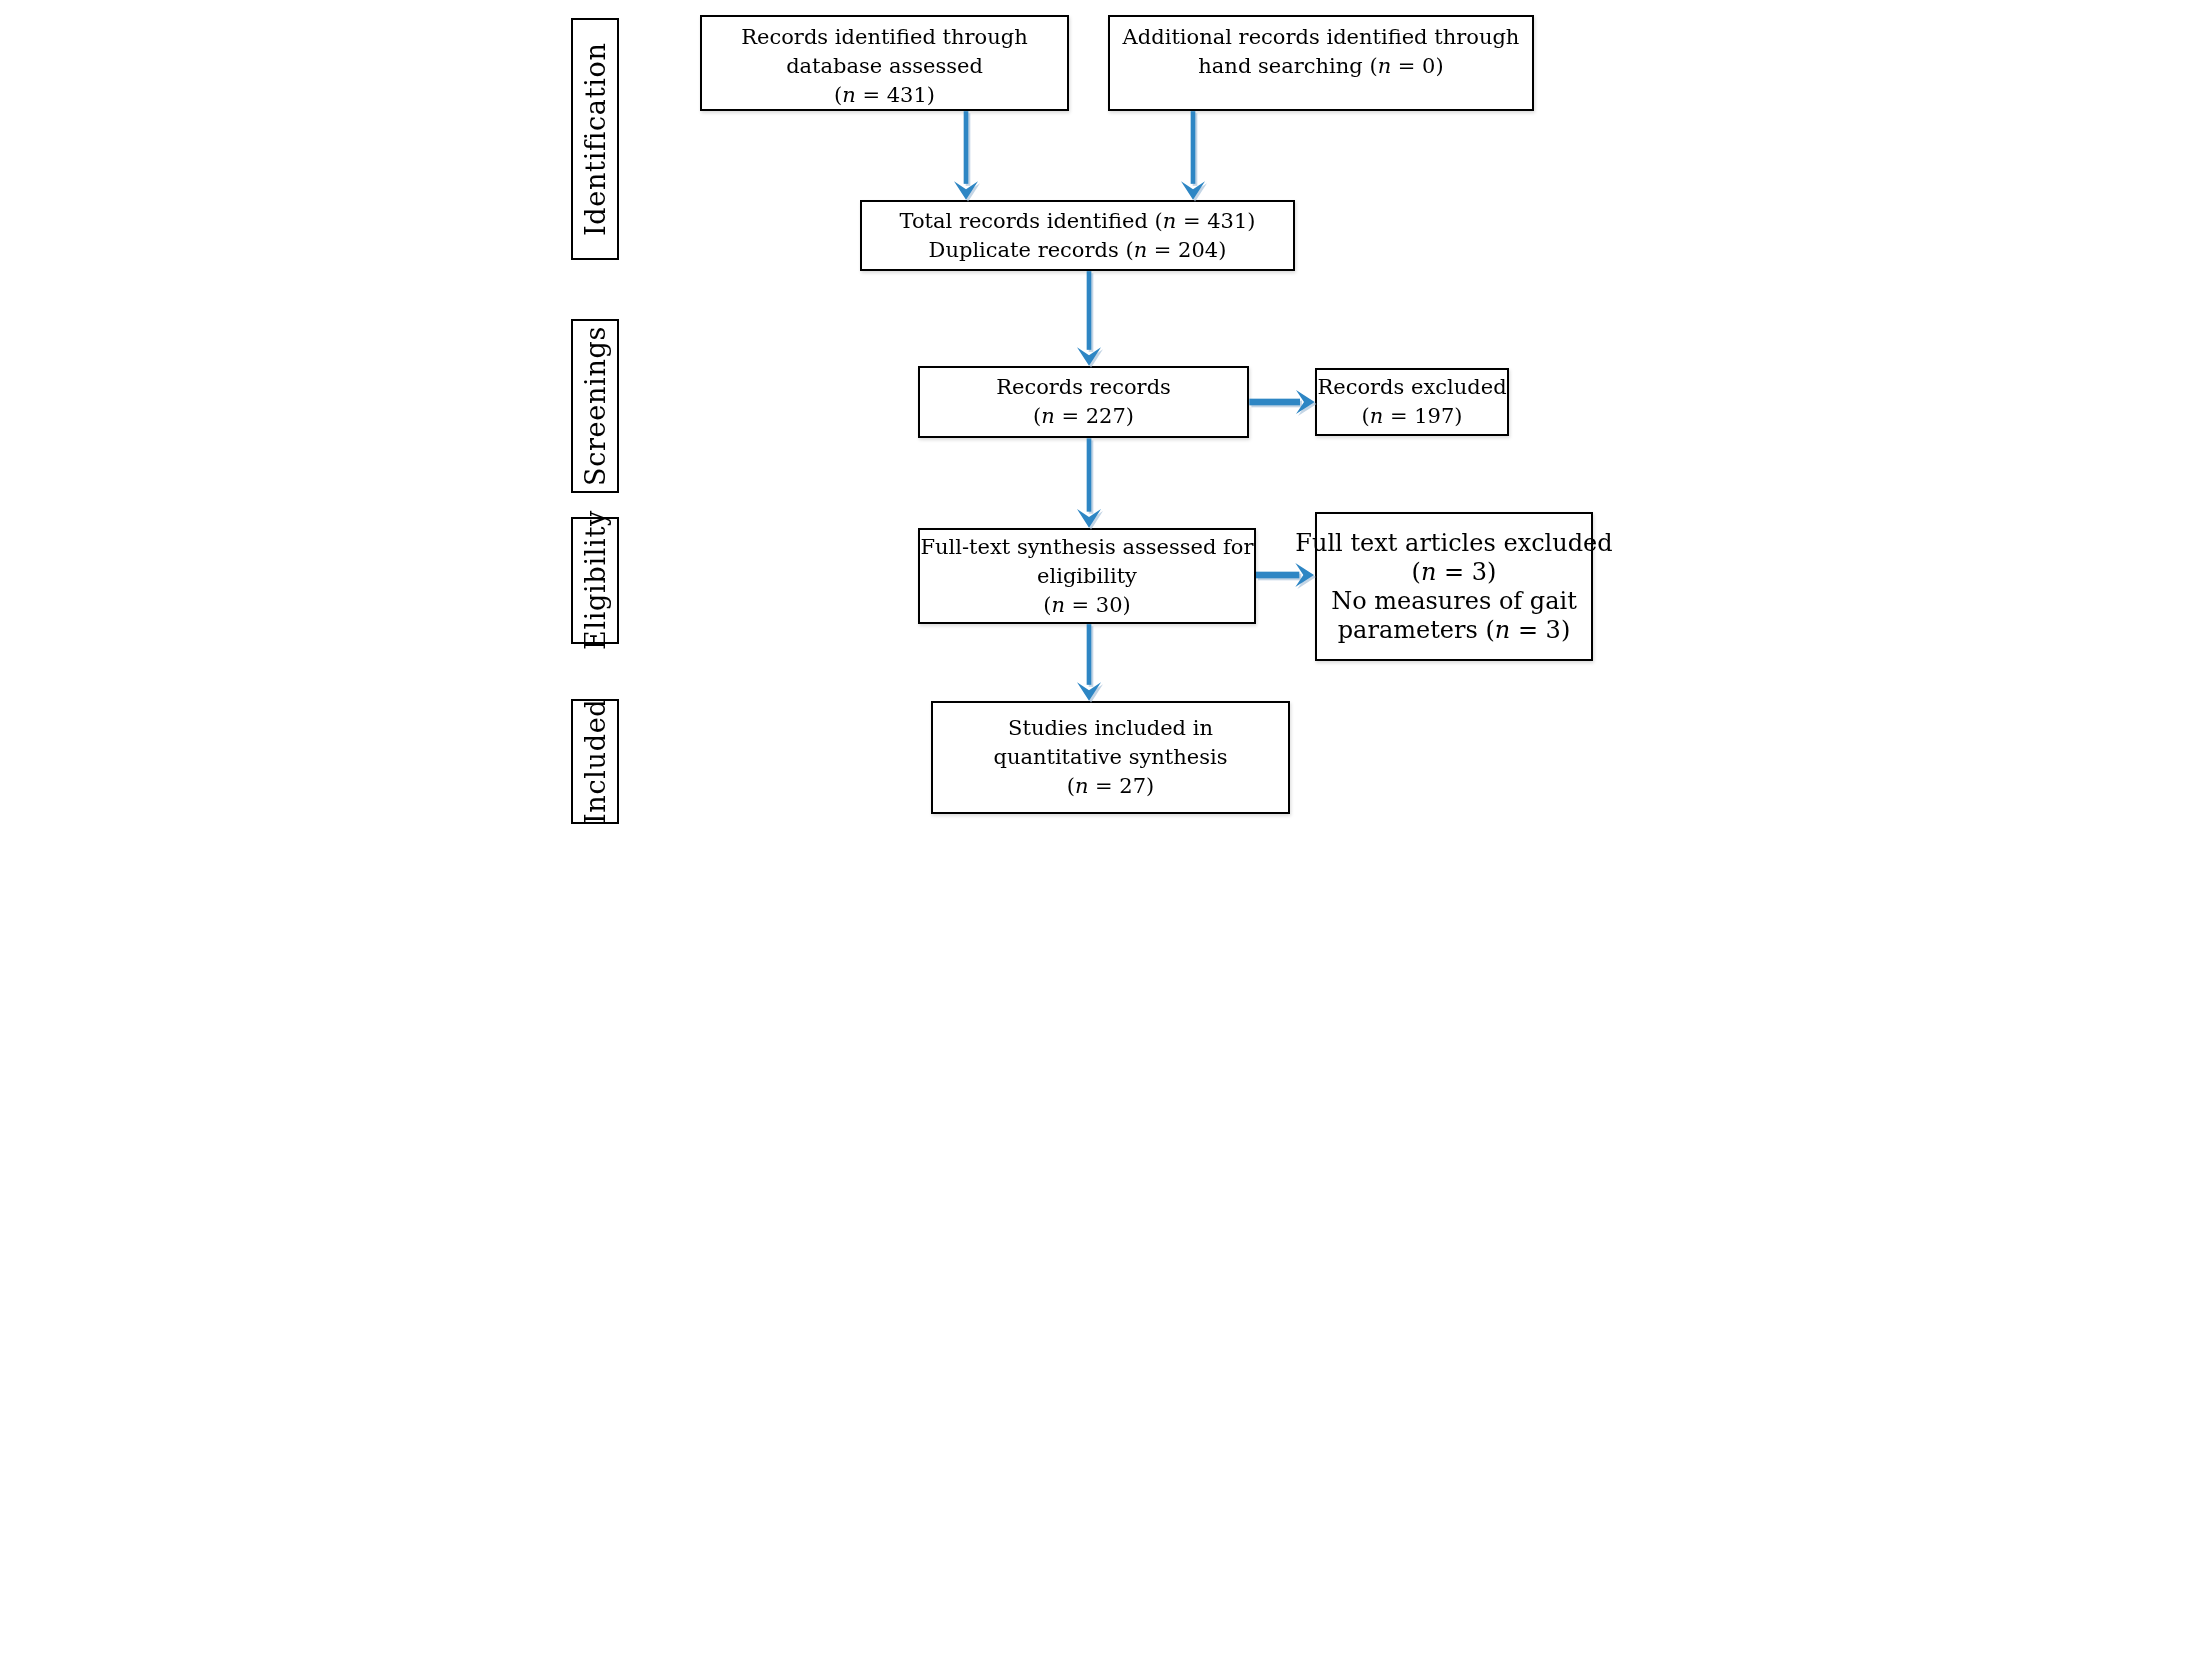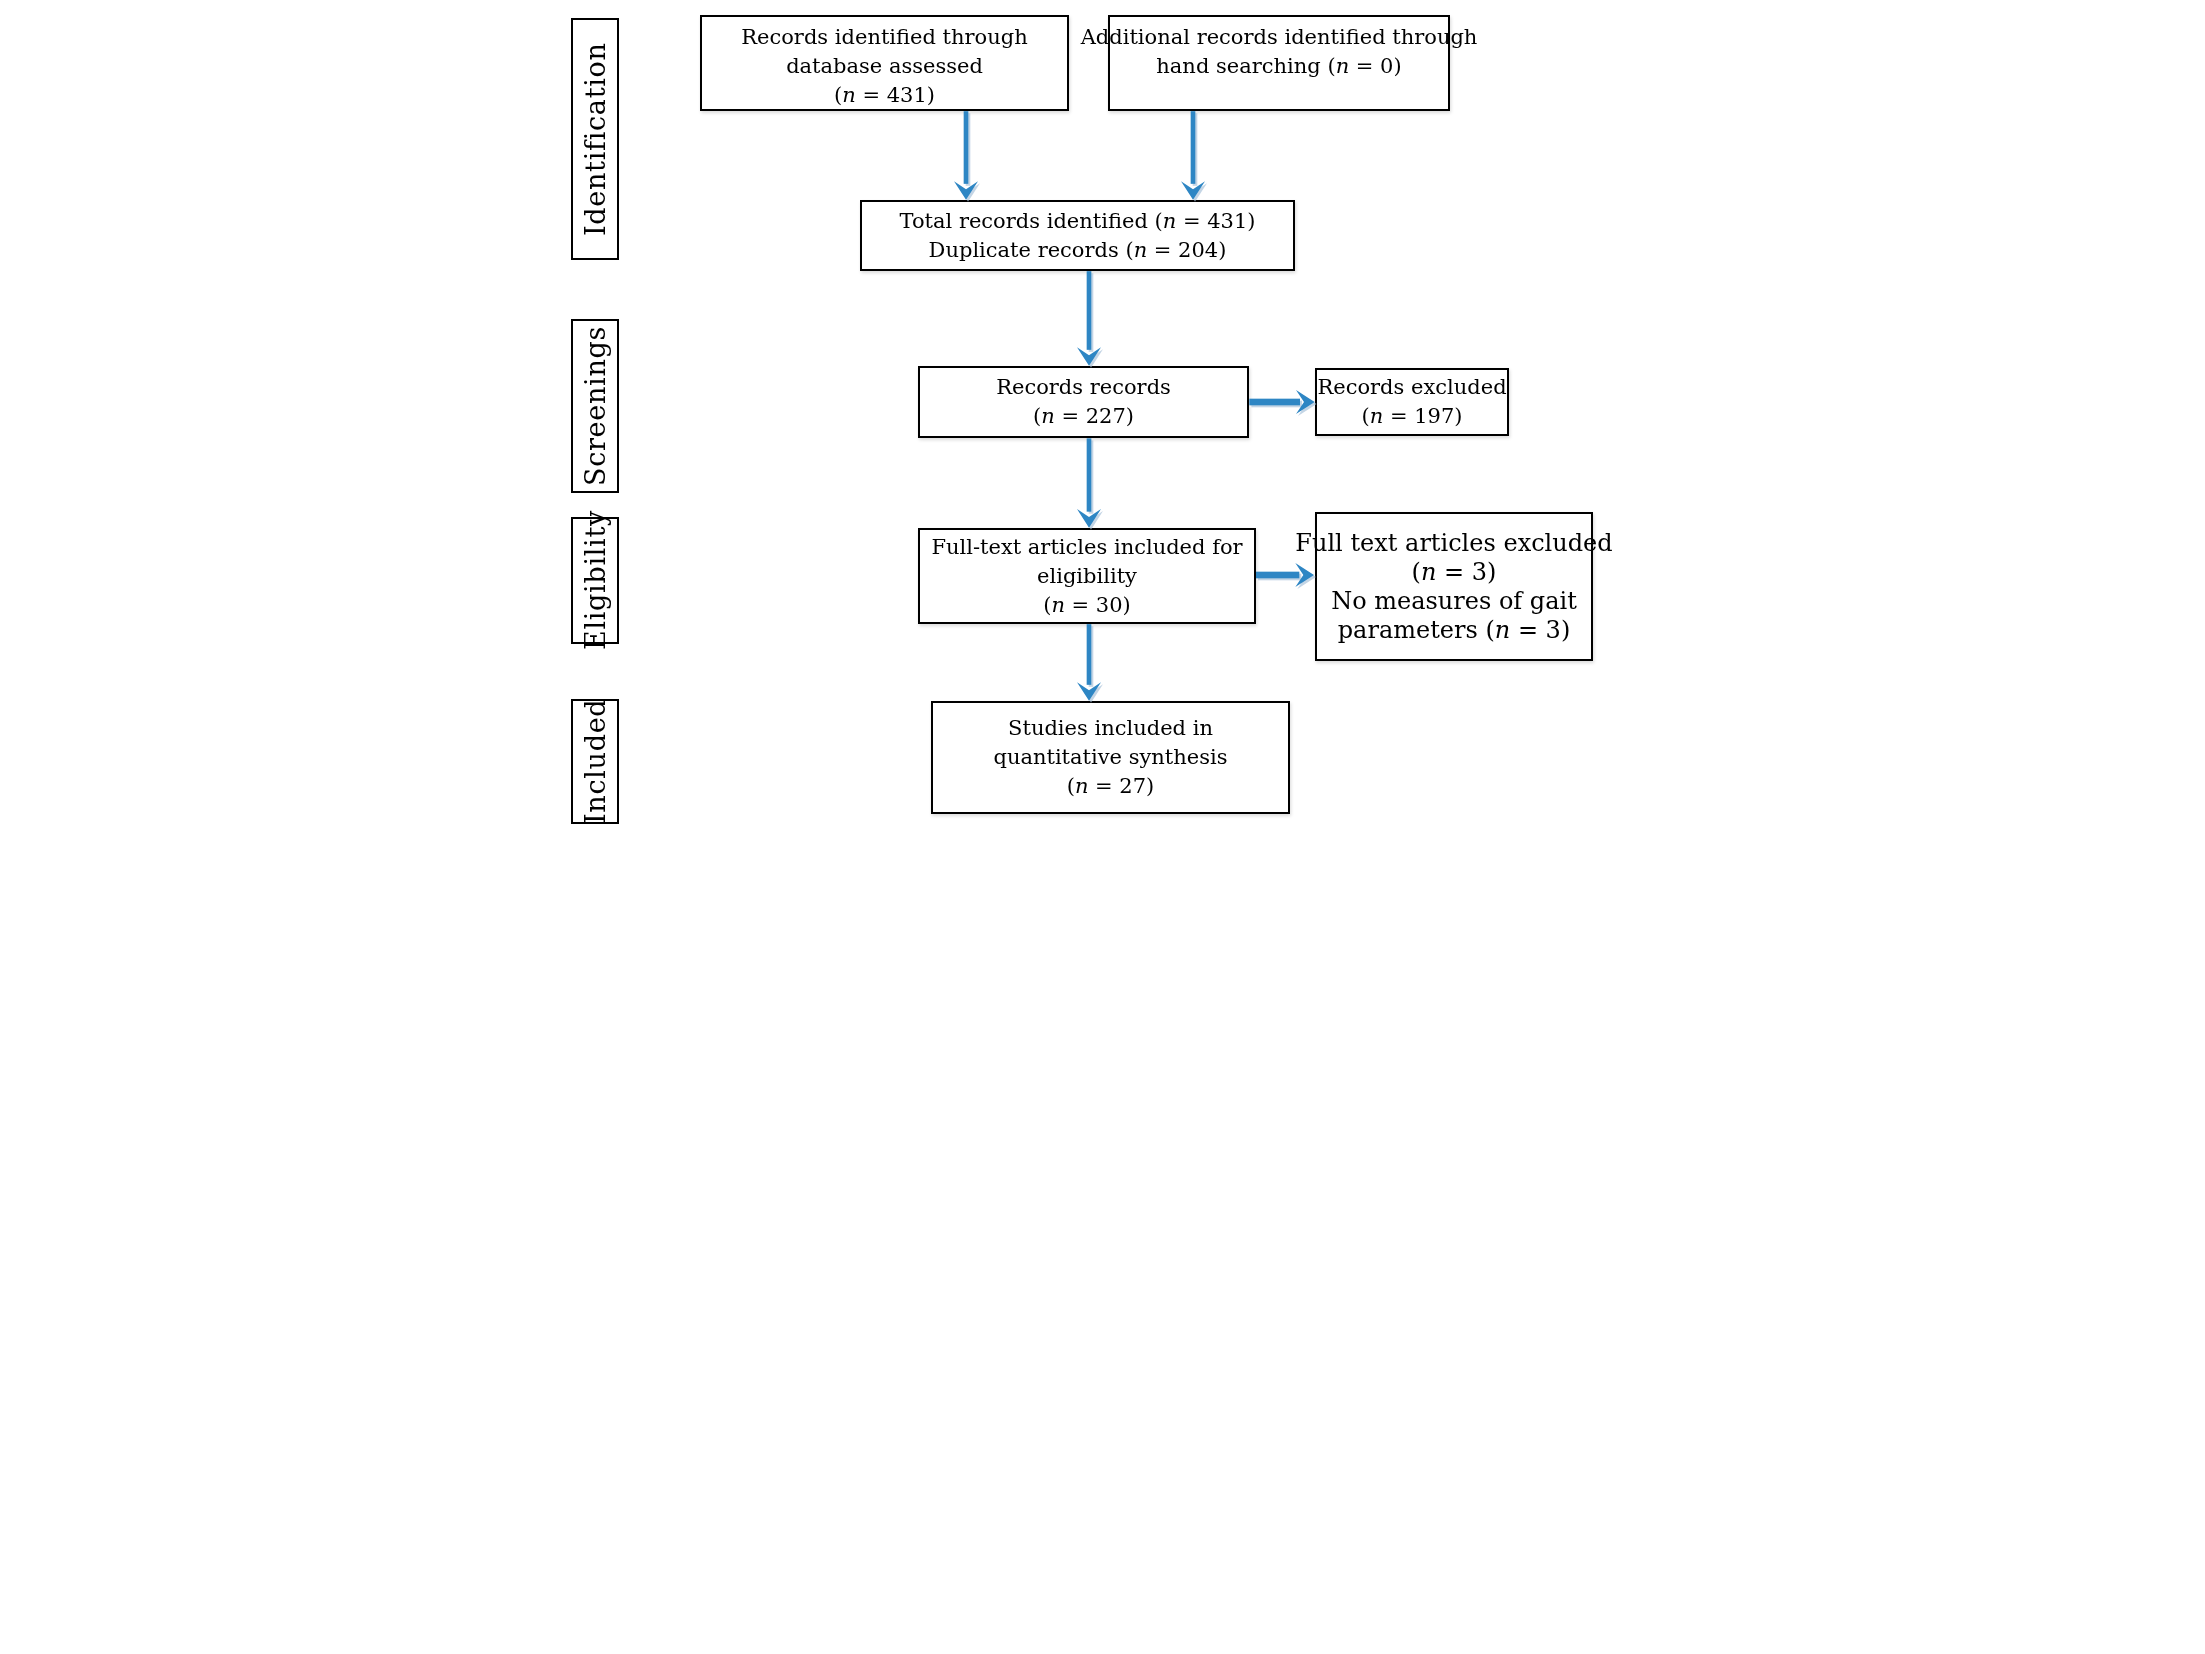--- a/index.html
+++ b/index.html
@@ -35,21 +35,21 @@
     writing-mode:vertical-rl;
     transform:rotate(180deg);
     font-size:27px;letter-spacing:0.7px;
   }
   .arrow{
     position:absolute;
     filter:drop-shadow(2px 2px 0.7px rgba(165,190,215,0.65));
   }
   
   #box-db{left:149px;top:14.7px;width:369px;height:96px}
-  #box-hand{left:557px;top:14.7px;width:342px;height:96px}
+  #box-hand{left:557px;top:14.7px;width:426px;height:96px}
   #box-total{left:309px;top:200px;width:435px;height:71px}
   #box-screened{left:367px;top:366px;width:331px;height:72px}
   #box-rexcl{left:764px;top:368px;width:194px;height:68px}
   #box-ft{left:367px;top:528px;width:338px;height:96px}
   #box-ftexcl{left:764px;top:512px;width:278px;height:149px;font-size:24px}
   #box-incl{left:380px;top:701px;width:359px;height:113px}
   
   #stage-identification{left:20px;top:18px;width:48px;height:242px}
   #stage-screenings{left:20px;top:319px;width:48px;height:174px}
   #stage-eligibility{left:20px;top:517px;width:48px;height:127px}
@@ -101,21 +101,21 @@
     <span class="bline">Records records</span>
     <span class="bline">(<i>n</i> = 227)</span>
   </div>
 
   <div class="box" id="box-rexcl">
     <span class="bline">Records excluded</span>
     <span class="bline">(<i>n</i> = 197)</span>
   </div>
 
   <div class="box" id="box-ft">
-    <span class="bline">Full-text articles included for</span>
+    <span class="bline">Full-text synthesis assessed for</span>
     <span class="bline">eligibility</span>
     <span class="bline">(<i>n</i> = 30)</span>
   </div>
 
   <div class="box" id="box-ftexcl">
     <span class="bline">Full text articles excluded</span>
     <span class="bline">(<i>n</i> = 3)</span>
     <span class="bline">No measures of gait</span>
     <span class="bline">parameters (<i>n</i> = 3)</span>
   </div>

